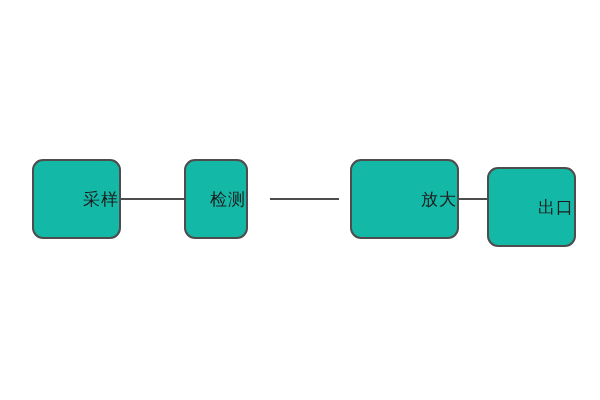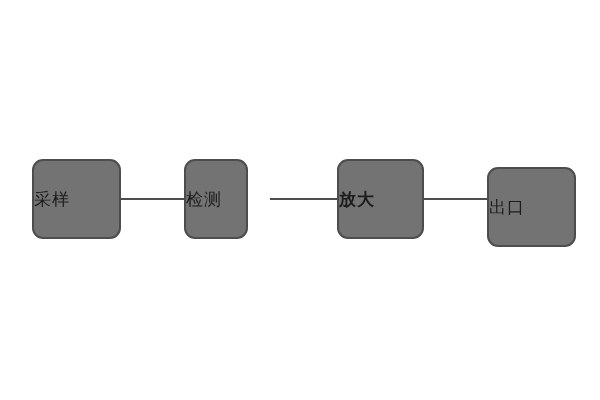--- a/index.html
+++ b/index.html
@@ -16,39 +16,39 @@
     font-family: "DejaVu Sans", "Liberation Sans", sans-serif;
   }
   .node {
     position: absolute;
     top: 159px;
     height: 80px;
     width: 89px;
     box-sizing: border-box;
     border: 2px solid #4d4d4d;
     border-radius: 11px;
-    background: #737373;
+    background: #14b8a6;
     display: flex;
     align-items: center;
-    justify-content: flex-start;
+    justify-content: flex-end;
     font-size: 17px;
     color: #1c1c1c;
     letter-spacing: 1px;
     z-index: 2;
   }
   .connector {
     position: absolute;
     top: 198px;
     height: 2px;
     background: #4d4d4d;
     z-index: 1;
   }
   #node-1 { left: 32px; }
   #node-2 { left: 184px; width: 64px; }
-  #node-3 { left: 337px; width: 87px; font-weight: bold; }
+  #node-3 { left: 350px; width: 109px; }
   #node-4 { left: 487px; margin-top: 8px; }
   #conn-1 { left: 119px; width: 67px; }
   #conn-2 { left: 270px; width: 69px; }
   #conn-3 { left: 422px; width: 67px; }
 </style>
 </head>
 <body>
 
 <div class="canvas">
 

